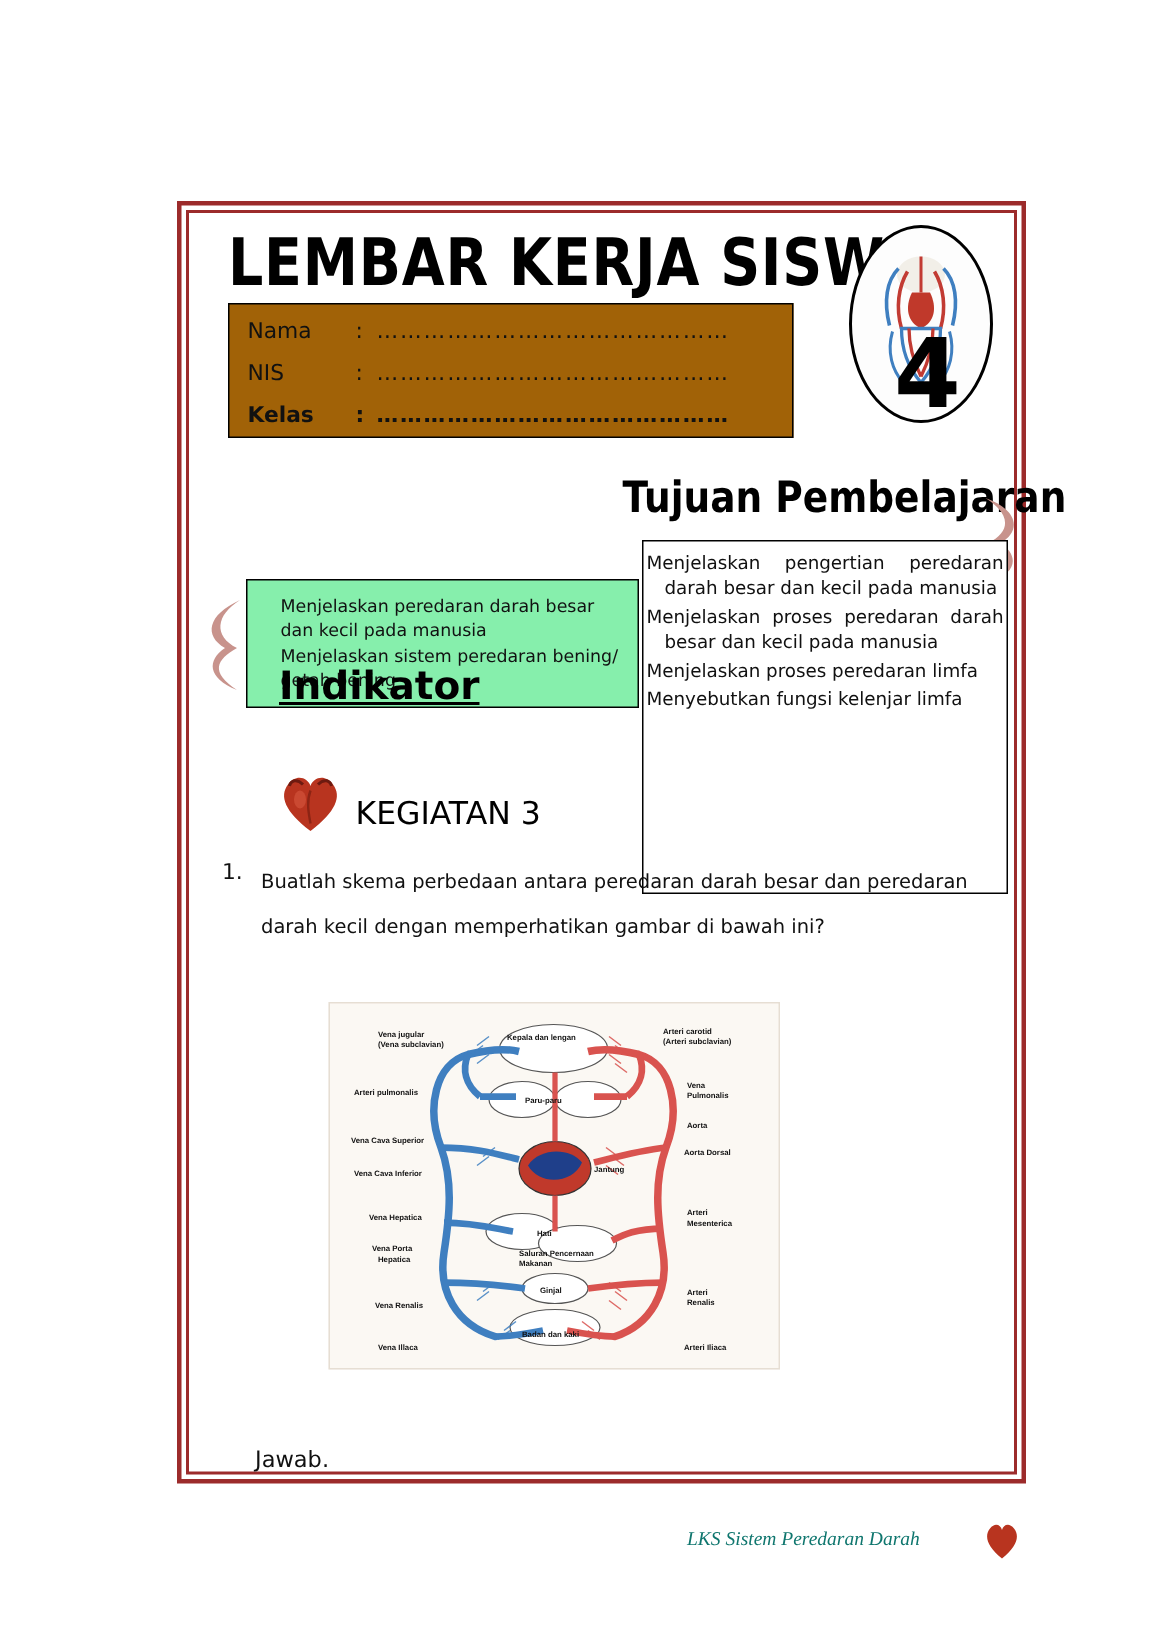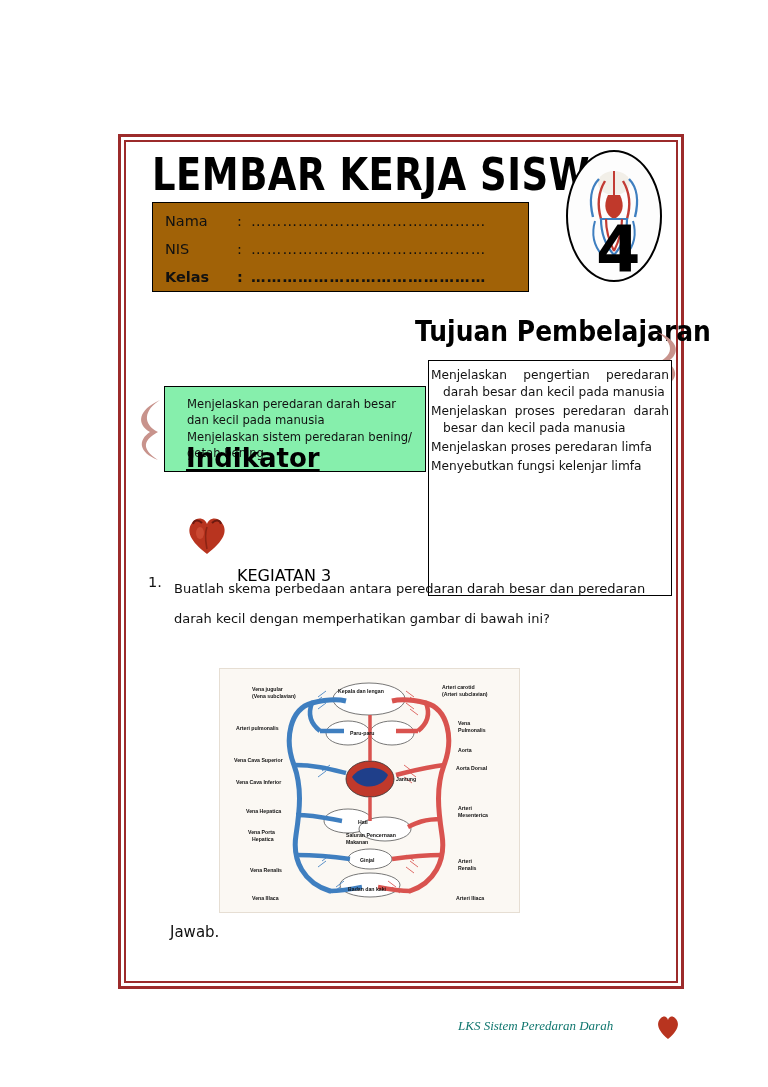--- a/index.html
+++ b/index.html
@@ -46,27 +46,27 @@
   .ib-inner{padding:9px 8px 0 22px;}
   .indikator-title{position:absolute;left:186px;top:443px;font-family:"DejaVu Sans",sans-serif;font-weight:bold;font-size:26px;color:#000;white-space:nowrap;text-decoration:underline;}
 
   
   .tujuan-box{position:absolute;left:428px;top:360px;width:244px;height:236px;border:1.3px solid #000;box-sizing:border-box;background:#fff;padding:6px 2px;}
   .tujuan-box p{margin:0 0 2px 0;font-family:"DejaVu Sans",sans-serif;font-size:12.2px;line-height:17px;text-align:justify;color:#111;padding-left:0;}
   .tujuan-box p.ind{padding-left:12px;text-indent:-12px;}
 
   
   .keg-heart{position:absolute;left:184px;top:513px;width:46px;height:44px;}
-  .kegiatan{position:absolute;left:237px;top:530px;font-family:"DejaVu Sans",sans-serif;font-size:16px;color:#000;white-space:nowrap;margin-top:36px;}
+  .kegiatan{position:absolute;left:237px;top:530px;font-family:"DejaVu Sans",sans-serif;font-size:21px;color:#000;white-space:nowrap;}
 
   
   .q-num{position:absolute;left:148px;top:574px;font-family:"DejaVu Sans",sans-serif;font-size:14.5px;color:#111;}
   .q-text{position:absolute;left:174px;top:574px;width:482px;font-family:"DejaVu Sans",sans-serif;font-size:13px;line-height:30px;color:#111;}
 
-  .jawab{position:absolute;left:170px;top:923px;font-family:"DejaVu Sans",sans-serif;font-size:15px;color:#111;text-align:right;}
+  .jawab{position:absolute;left:170px;top:964px;font-family:"DejaVu Sans",sans-serif;font-size:15px;color:#111;text-align:right;}
 
   
   .diagram{position:absolute;left:219px;top:668px;width:299px;height:243px;background:#fbf7f1;border:1px solid #e6ded3;overflow:hidden;}
   .diagram svg{display:block;}
 
   
   .footer{position:absolute;left:458px;top:1018px;font-family:"Liberation Serif",serif;font-style:italic;font-size:13px;color:#0f766e;white-space:nowrap;}
   .footer-heart{position:absolute;left:655px;top:1013px;width:26px;height:28px;}
 </style>
 </head>

